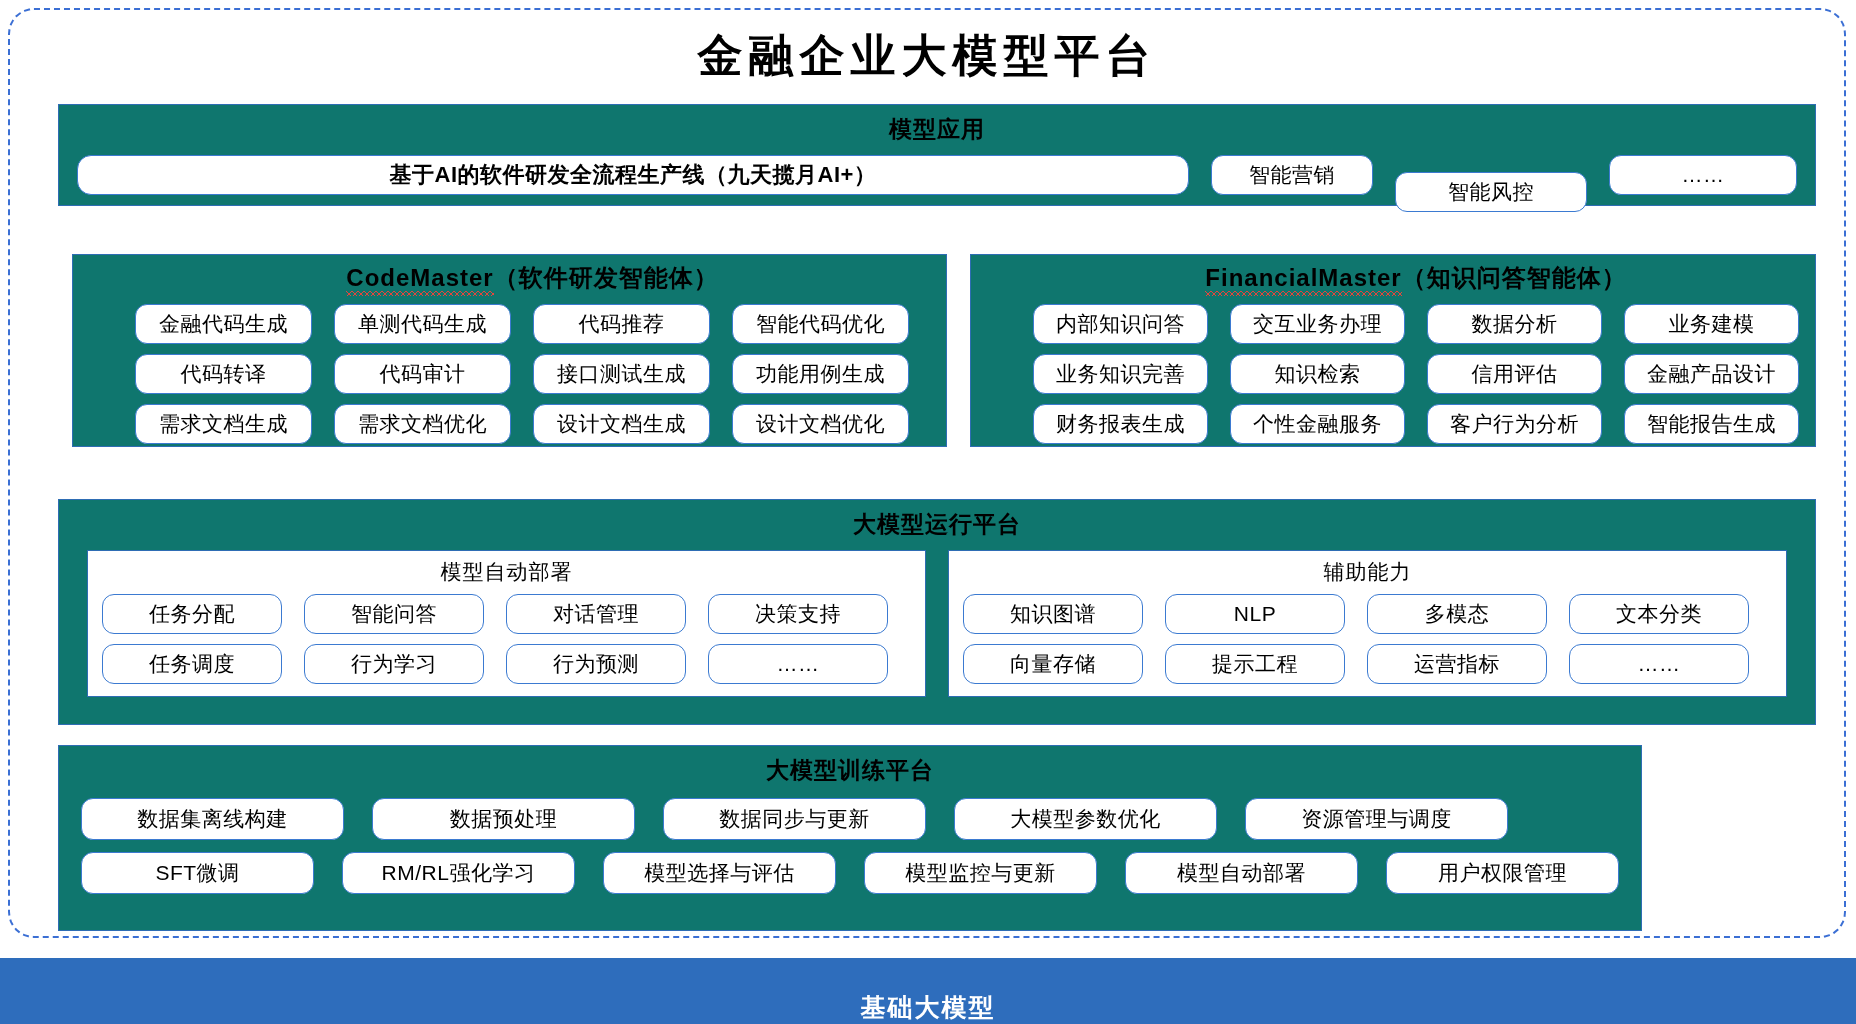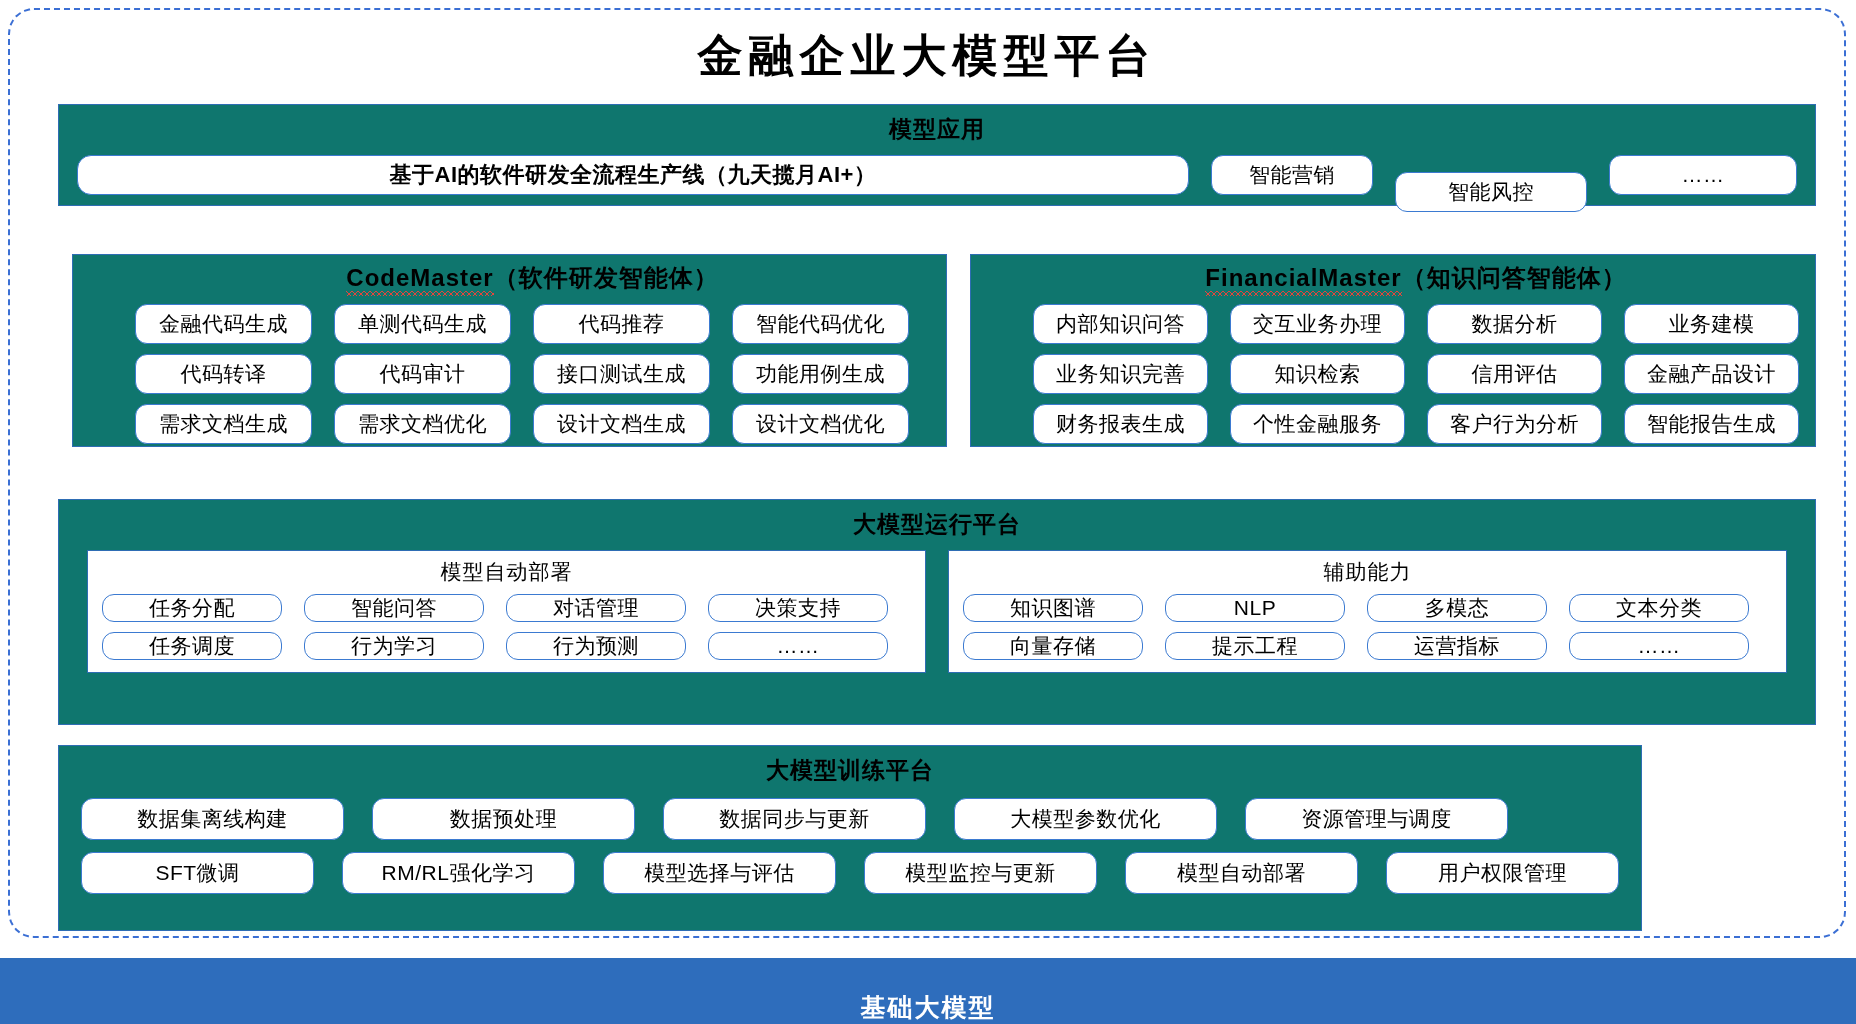--- a/index.html
+++ b/index.html
@@ -153,21 +153,21 @@
     background: #ffffff;
     padding: 7px 14px 12px 14px;
     width: 851px;
   }
   .subpanel .sub-grid {
     display: flex;
     flex-direction: column;
     gap: 10px;
     margin-top: 8px;
   }
-  .subpanel .sub-grid .row .pill { width: 180px; height: 28px; }
+  .subpanel .sub-grid .row .pill { width: 180px; height: 40px; }
 
   
   #train-panel { left: 48px; top: 735px; width: 1584px; height: 186px; }
   #train-panel .panel-title { margin-top: 9px; }
   .train-grid {
     display: flex;
     flex-direction: column;
     gap: 12px;
     padding: 12px 22px 0 22px;
   }

